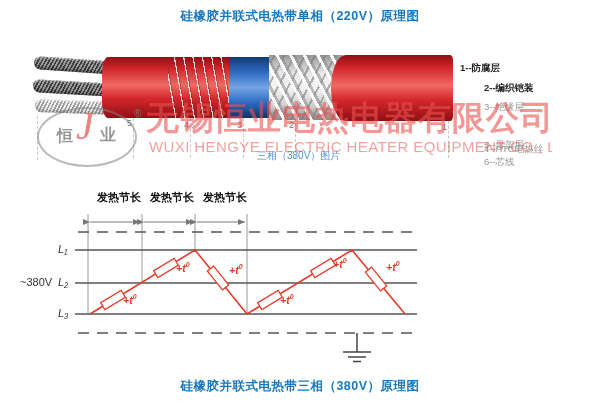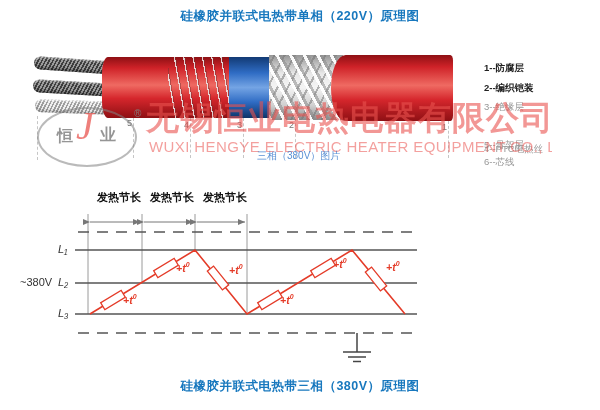--- a/index.html
+++ b/index.html
@@ -85,21 +85,21 @@
   <div class="abs logo-oval" style="left:37px;top:107px;"></div>
   <span class="abs logo-char" style="left:57px;top:126px;">恒</span>
   <span class="abs logo-mark" style="left:76px;top:106px;">J</span>
   <span class="abs logo-char" style="left:100px;top:125px;">业</span>
   <span class="abs logo-reg" style="left:134px;top:108px;">®</span>
 
   <div class="abs wm-cn" style="left:146px;top:96px;">无锡恒业电热电器有限公司</div>
   <div class="abs wm-en" style="left:149px;top:138px;">WUXI HENGYE ELECTRIC HEATER EQUIPMENT CO., LTD.</div>
   <div class="abs wm-cap" style="left:257px;top:149px;">三相（380V）图片</div>
 
-  <div class="abs leg dark" style="left:484px;top:62px;">1--防腐层</div>
+  <div class="abs leg dark" style="left:460px;top:62px;">1--防腐层</div>
   <div class="abs leg dark" style="left:484px;top:82px;">2--编织铠装</div>
   <div class="abs leg light" style="left:484px;top:101px;">3--绝缘层</div>
   <div class="abs leg light" style="left:484px;top:120px;margin-top:23px;">4--PTC电热丝</div>
   <div class="abs leg light" style="left:484px;top:139px;">5--骨架层</div>
   <div class="abs leg light" style="left:484px;top:156px;">6--芯线</div>
 
   <svg class="abs" style="left:0;top:185px;z-index:1;" width="600" height="200" viewBox="0 0 600 200">
     <defs>
       <marker id="arr" markerWidth="8" markerHeight="8" refX="7" refY="3" orient="auto">
         <path d="M0,0 L7,3 L0,6 z" fill="#777"></path>

